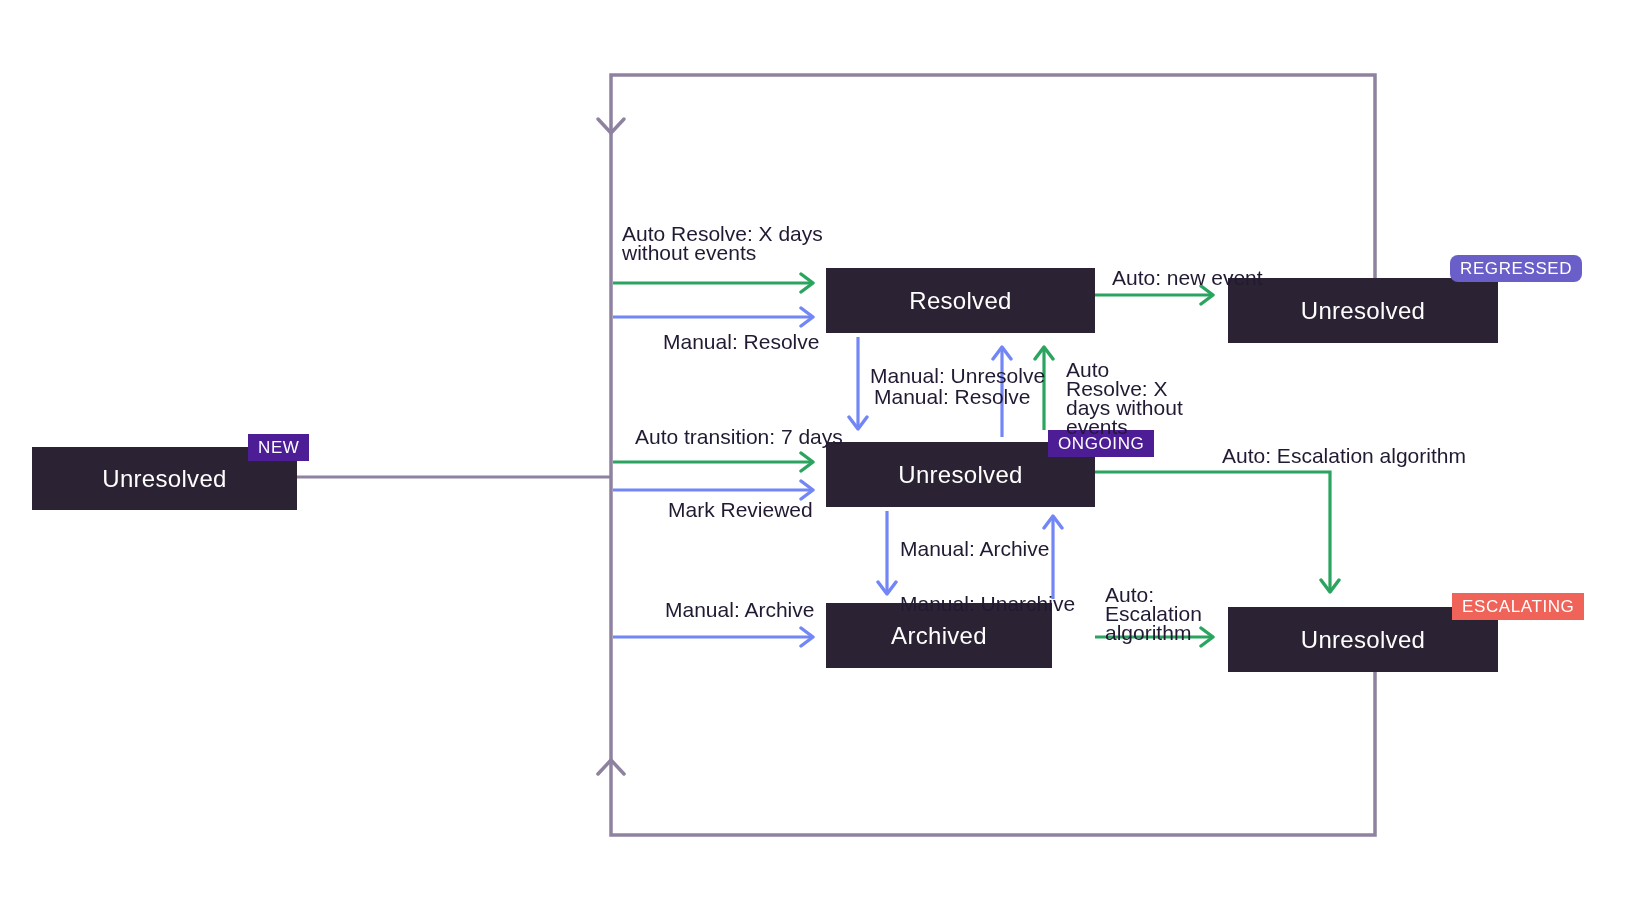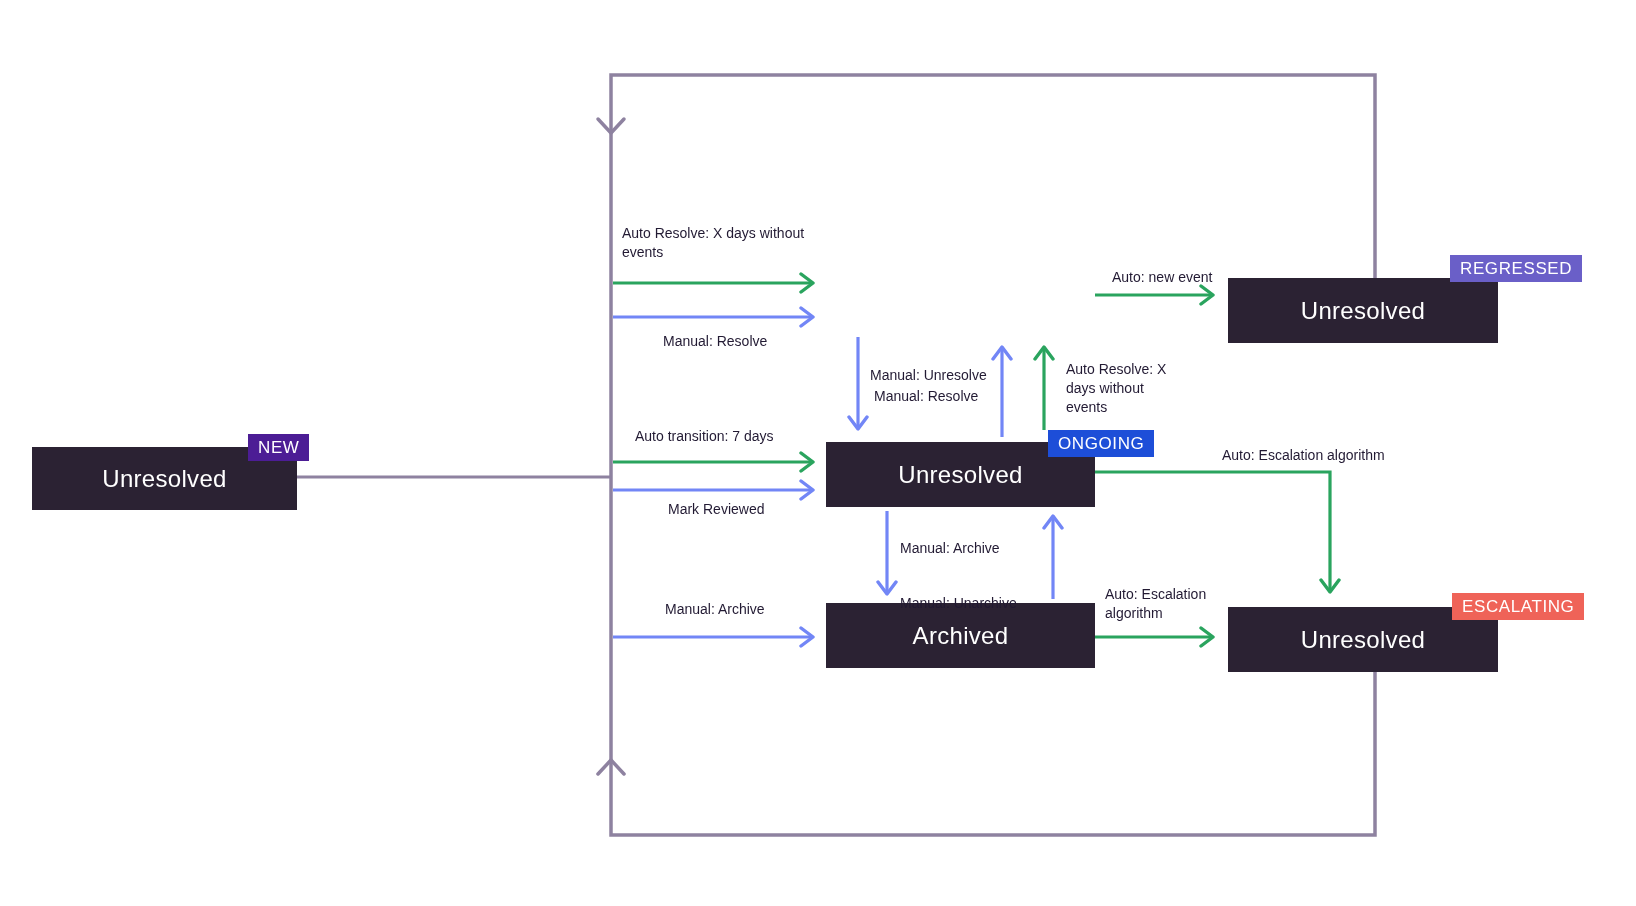--- a/index.html
+++ b/index.html
@@ -25,26 +25,26 @@
     color:#ffffff;
     display:flex;align-items:center;justify-content:center;
     font-size:17px;font-weight:500;
     letter-spacing:0.6px;
     padding:0 10px;
     height:27px;
     box-sizing:border-box;
     white-space:nowrap;
   }
   .badge.new{background:#4c1d95;}
-  .badge.ongoing{background:#1d4ed8;}
+  .badge.ongoing{background:#4c1d95;}
   .badge.regressed{background:#6a5fc8;}
   .badge.escalating{background:#ef6358;}
   .lbl{
     position:absolute;
-    font-size:14px;font-weight:500;
+    font-size:21px;font-weight:500;
     color:#221a33;
     line-height:19px;
     white-space:nowrap;
   }
   .lbl.wrap{white-space:normal;}
   .lbl.lh21{line-height:21px;}
 </style>
 </head>
 <body>
 
@@ -79,40 +79,43 @@
     <path d="M 858 337 L 858 428" fill="none" stroke="#7286f6" stroke-width="3.2" marker-end="url(#head-blue)"></path>
     <path d="M 1002 437 L 1002 348" fill="none" stroke="#7286f6" stroke-width="3.2" marker-end="url(#head-blue)"></path>
     <path d="M 887 511 L 887 593" fill="none" stroke="#7286f6" stroke-width="3.2" marker-end="url(#head-blue)"></path>
     <path d="M 1053 599 L 1053 517" fill="none" stroke="#7286f6" stroke-width="3.2" marker-end="url(#head-blue)"></path>
   </svg>
 
   <div class="node" style="left:32px;top:447px;width:265px;height:63px;">
     <span>Unresolved</span>
   </div>
 
+  <div class="node" style="left:826px;top:268px;width:269px;height:65px;">
+    <span>Resolved</span>
+  </div>
 
   <div class="node" style="left:826px;top:442px;width:269px;height:65px;">
     <span>Unresolved</span>
   </div>
 
-  <div class="node" style="left:826px;top:603px;width:269px;height:65px;">
+  <div class="node" style="left:826px;top:603px;width:226px;height:65px;">
     <span>Archived</span>
   </div>
 
   <div class="node" style="left:1228px;top:278px;width:270px;height:65px;">
     <span>Unresolved</span>
   </div>
 
   <div class="node" style="left:1228px;top:607px;width:270px;height:65px;">
     <span>Unresolved</span>
   </div>
 
   <div class="badge new" style="left:248px;top:434px;">NEW</div>
   <div class="badge ongoing" style="left:1048px;top:430px;">ONGOING</div>
-  <div class="badge regressed" style="left:1450px;top:255px;">REGRESSED</div>
+  <div class="badge regressed" style="left:1450px;top:255px;border-radius:8px;">REGRESSED</div>
   <div class="badge escalating" style="left:1452px;top:593px;text-align:center;">ESCALATING</div>
 
   <div class="lbl wrap" style="left:622px;top:224px;width:205px;">Auto Resolve: X days without events</div>
 
   <div class="lbl" style="left:663px;top:332px;">Manual: Resolve</div>
 
   <div class="lbl" style="left:635px;top:427px;">Auto transition: 7 days</div>
 
   <div class="lbl" style="left:668px;top:500px;">Mark Reviewed</div>
 

